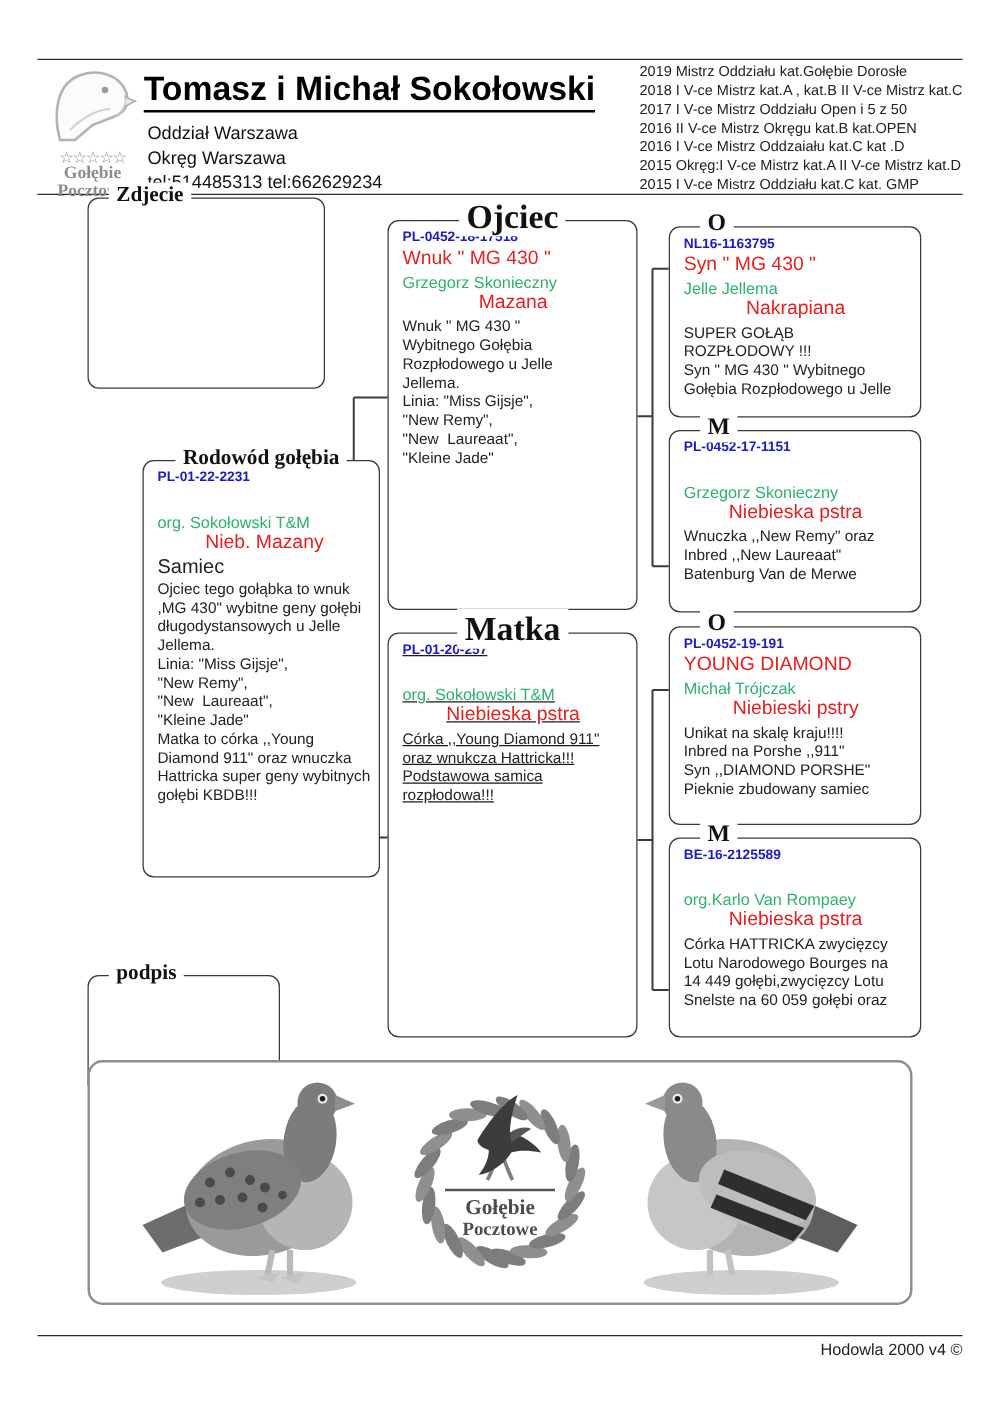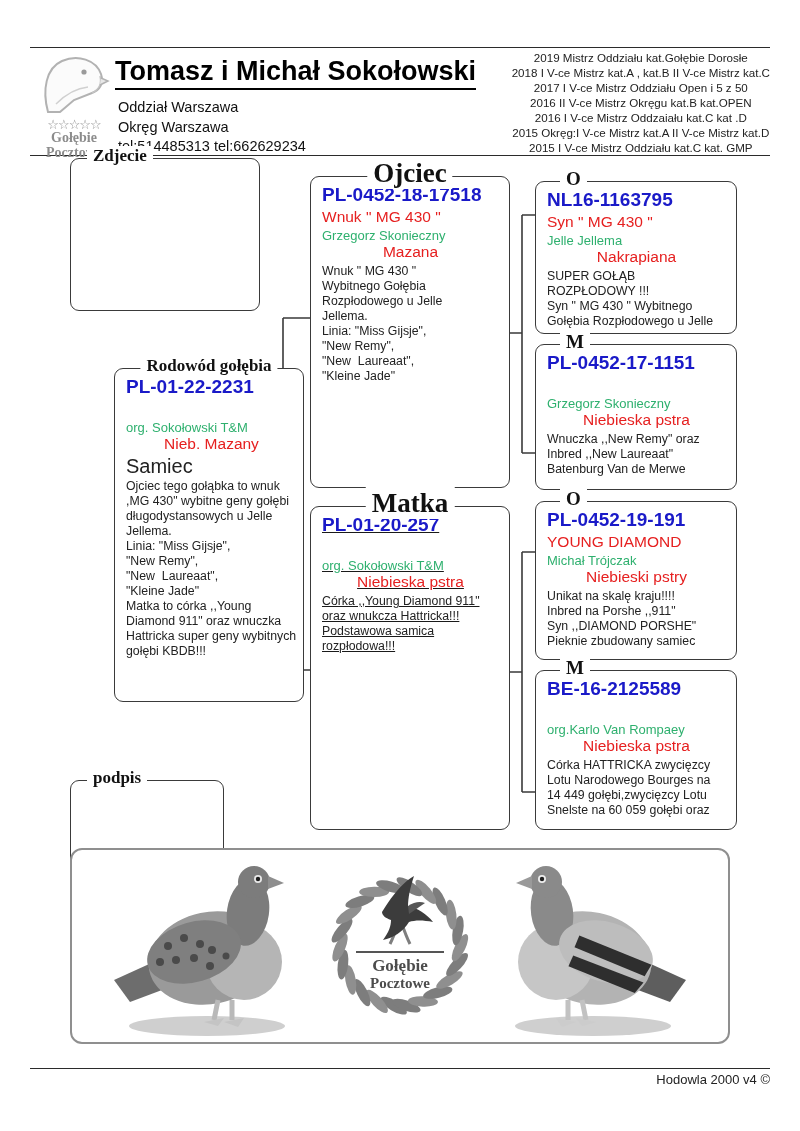--- a/index.html
+++ b/index.html
@@ -8,37 +8,37 @@
   .hline{position:absolute;height:0;border-top:1.6px solid #2b2b2b;}
 
   
   .logo{position:absolute;left:34px;top:54px;width:80px;text-align:center;}
   .logo .stars{font-size:13px;color:#8f8f8f;letter-spacing:-1px;line-height:1;margin-top:-2px;}
   .logo .lgtxt{font-family:"Liberation Serif", serif;font-weight:bold;color:#8c8c8c;
                font-size:14px;line-height:1.05;}
   .title{position:absolute;left:115px;top:56px;font-size:27px;font-weight:bold;color:#000;
          border-bottom:2.5px solid #000;padding-bottom:1px;z-index:2;white-space:nowrap;}
   .hinfo{position:absolute;left:118px;top:98px;font-size:14.5px;line-height:1.35;color:#111;}
-  .achv{position:absolute;right:30px;top:50px;text-align:center;font-size:11.6px;
+  .achv{position:absolute;right:30px;top:50px;text-align:left;font-size:11.6px;
         line-height:1.3;color:#222;z-index:1;white-space:nowrap;margin-left:28px;}
 
   
   .pbox{position:absolute;border:1.7px solid #3a3a3a;border-radius:9px;background:#fff;
         padding:7px 10px 6px 11px;box-sizing:border-box;}
   .plabel{position:absolute;top:-13px;left:16px;background:#fff;padding:0 6px;
           font-family:"Liberation Serif", serif;font-weight:bold;color:#111;font-size:17px;
           line-height:1.2;white-space:nowrap;}
   .plabel.center{left:50%;transform:translateX(-50%);}
   .plabel.big{font-size:27px;top:-20px;}
   .plabel.om{font-size:19px;top:-14px;left:24px;}
-  .ring{font-size:19px;font-weight:bold;color:var(--ring,#1a1ac8);margin-bottom:2px;}
+  .ring{font-size:11px;font-weight:bold;color:var(--ring,#1a1ac8);margin-bottom:2px;}
   .bname{font-size:15.5px;color:var(--name,#e62020);min-height:20px;}
   .fancier{font-size:13px;color:var(--fancier,#2eb06e);}
   .plumage{font-size:15.5px;color:var(--name,#e62020);min-height:20px;text-align:center;}
-  .sex{font-size:20px;color:#222;}
+  .sex{font-size:16px;color:#222;}
   .desc{font-size:12.3px;line-height:1.22;color:#222;white-space:pre-wrap;margin-top:1px;}
 
   svg.connectors{position:absolute;left:0;top:0;z-index:0;}
 
   
   .photo-panel{position:absolute;left:70px;top:848px;width:660px;height:196px;
                border:2px solid #8f8f8f;border-radius:12px;box-sizing:border-box;background:#fff;}
   .wreath-text{font-family:"Liberation Serif", serif;font-weight:bold;fill:#4c4c4c;}
 
   .footer{position:absolute;right:30px;top:1072px;font-size:13px;color:#222;}

